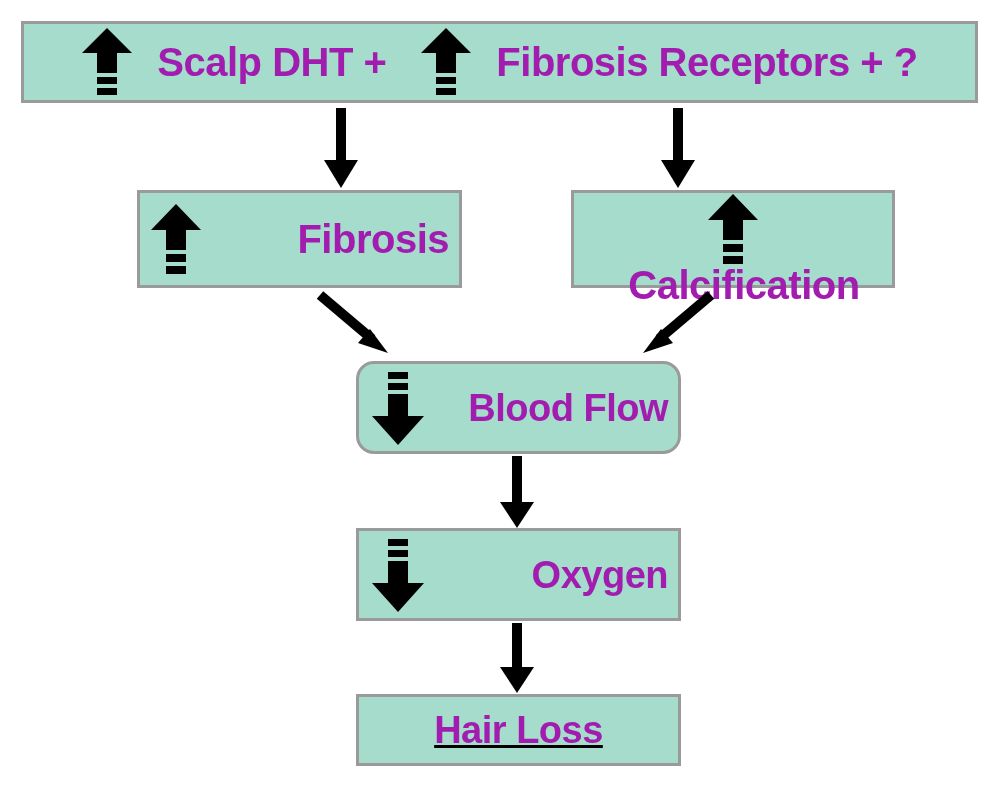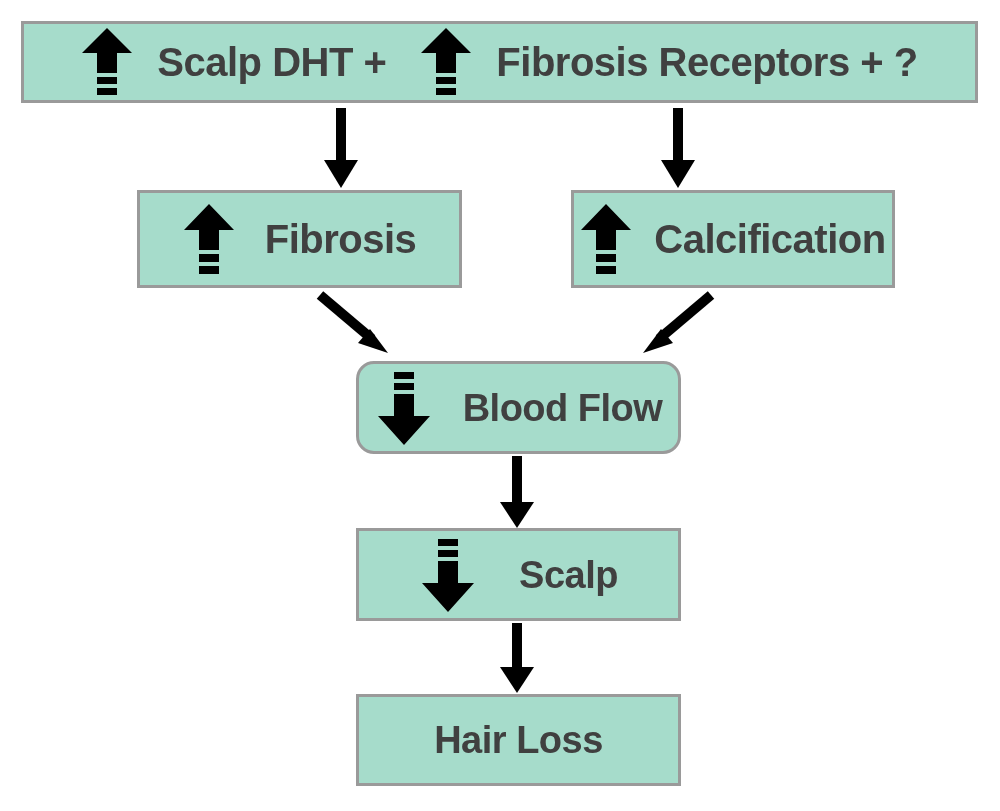--- a/index.html
+++ b/index.html
@@ -23,29 +23,29 @@
   }
 
   
   .node {
     position: absolute;
     box-sizing: border-box;
     background: #a6dccb;
     border: 3px solid #9a9a9a;
     display: flex;
     align-items: center;
-    justify-content: center;
+    justify-content: space-between;
     padding: 0 10px;
   }
   .node.centered {
     justify-content: center;
   }
 
   .node-label {
-    color: #404040;
+    color: #a21caf;
     font-weight: bold;
     font-family: "Liberation Sans", sans-serif;
     letter-spacing: -0.5px;
     white-space: nowrap;
     line-height: 1;
   }
 
   
   .trend-icon {
     flex: 0 0 auto;
@@ -54,24 +54,24 @@
 
   
   .connector {
     position: absolute;
     pointer-events: none;
   }
 
   
   #node-top      { left: 21px;  top: 21px;  width: 957px; height: 82px;  }
   #node-fibrosis { left: 137px; top: 190px; width: 325px; height: 98px;  }
-  #node-calc     { left: 571px; top: 190px; width: 324px; height: 98px;  }
+  #node-calc     { left: 571px; top: 190px; width: 324px; height: 98px; flex-direction: column;  }
   #node-blood    { left: 356px; top: 361px; width: 325px; height: 93px; border-radius: 18px;  }
   #node-oxygen   { left: 356px; top: 528px; width: 325px; height: 93px;  }
-  #node-hair     { left: 356px; top: 694px; width: 325px; height: 92px;  }
+  #node-hair     { left: 356px; top: 694px; width: 325px; height: 72px; text-decoration: underline;  }
 
   #node-top .node-label      { font-size: 40px; }
   #node-fibrosis .node-label { font-size: 40px; margin-left: 30px; }
   #node-calc .node-label     { font-size: 40px; margin-left: 22px; }
   #node-blood .node-label    { font-size: 38px; margin-left: 30px; }
   #node-oxygen .node-label   { font-size: 38px; margin-left: 42px; }
   #node-hair .node-label     { font-size: 38px; }
 
   .top-group {
     display: flex;
@@ -179,21 +179,21 @@
     <polygon points="23,72 6,46 40,46" fill="#000000"></polygon>
   </svg>
 
   <div class="node" id="node-oxygen">
     <svg class="trend-icon" width="58" height="76" viewBox="0 0 58 76" aria-hidden="true">
       <rect x="19" y="2" width="20" height="7" fill="#000000"></rect>
       <rect x="19" y="13" width="20" height="7" fill="#000000"></rect>
       <rect x="19" y="24" width="20" height="7" fill="#000000"></rect>
       <polygon points="29,75 3,46 19,46 19,31 39,31 39,46 55,46" fill="#000000"></polygon>
     </svg>
-    <span class="node-label">Scalp</span>
+    <span class="node-label">Oxygen</span>
   </div>
 
   <svg class="connector" id="conn-oxy-hair" width="46" height="72" viewBox="0 0 46 72" aria-hidden="true">
     <rect x="18" y="0" width="10" height="48" fill="#000000"></rect>
     <polygon points="23,70 6,44 40,44" fill="#000000"></polygon>
   </svg>
 
   <div class="node centered" id="node-hair">
     <span class="node-label">Hair Loss</span>
   </div>

